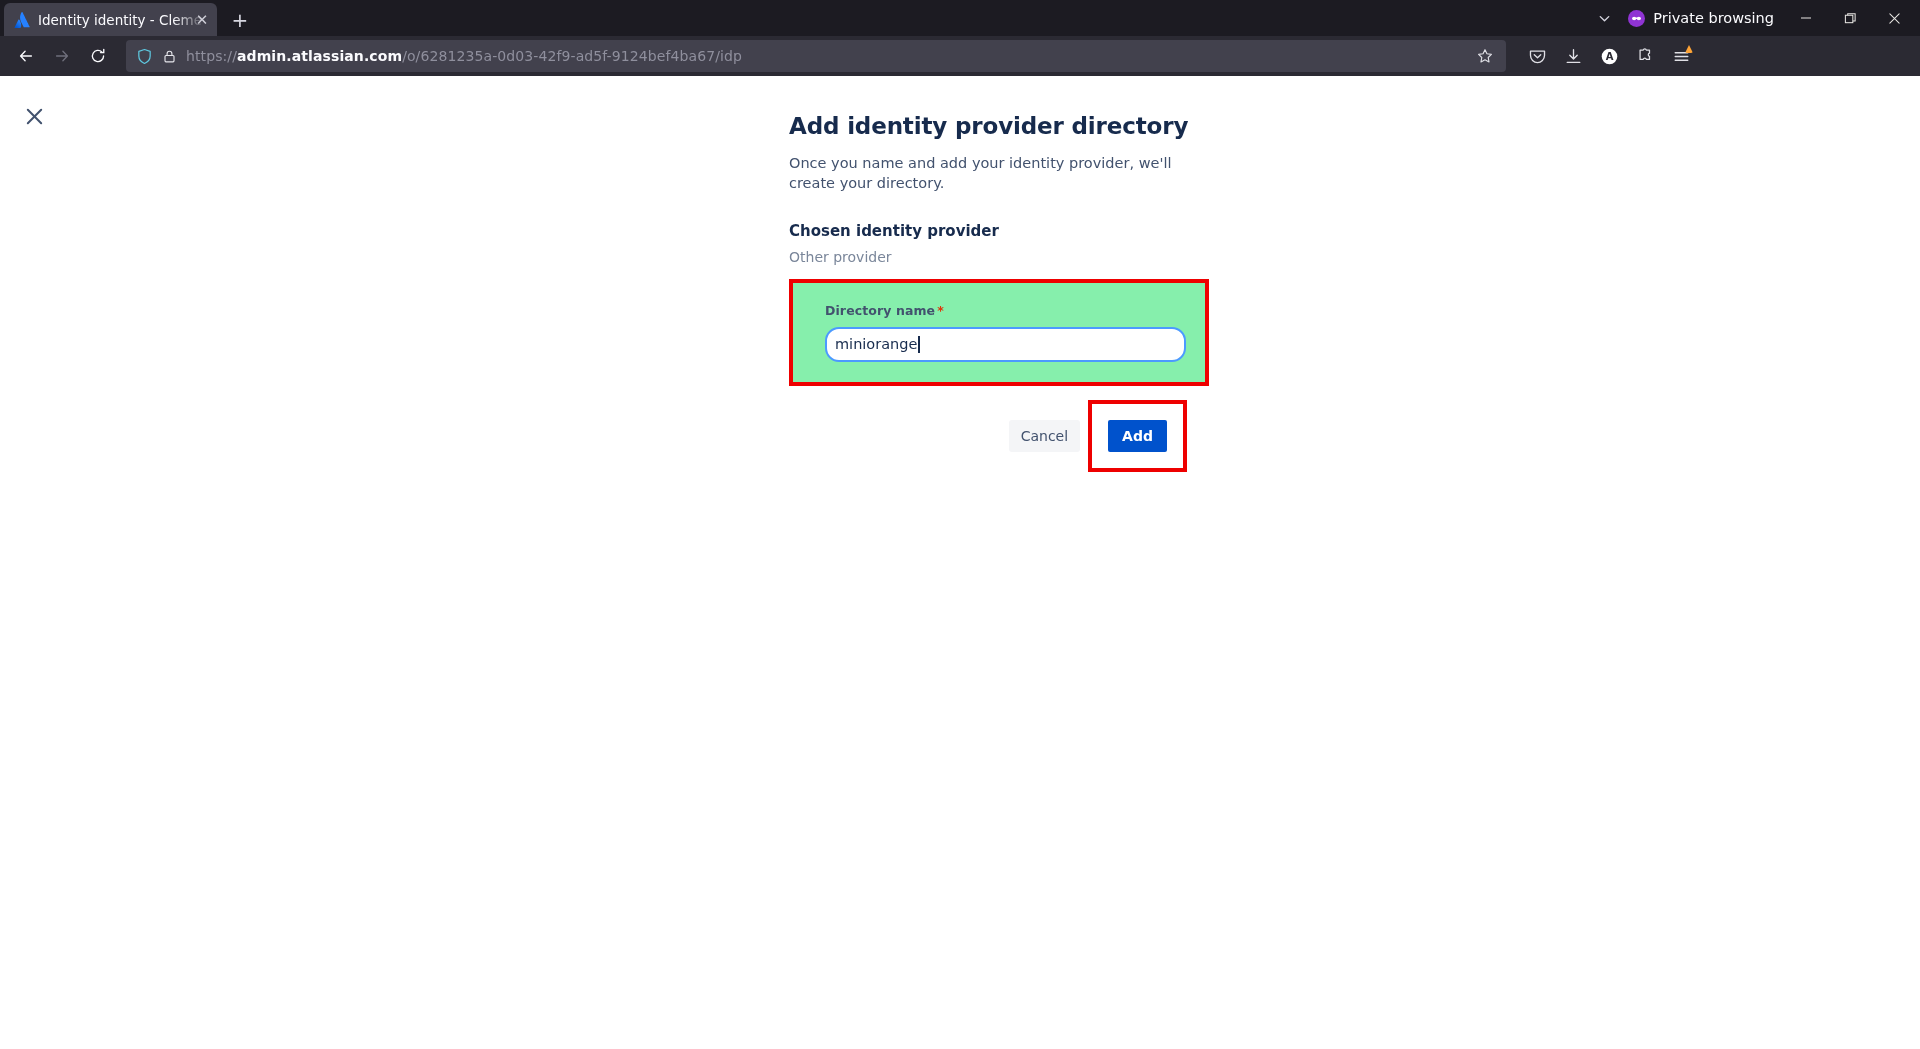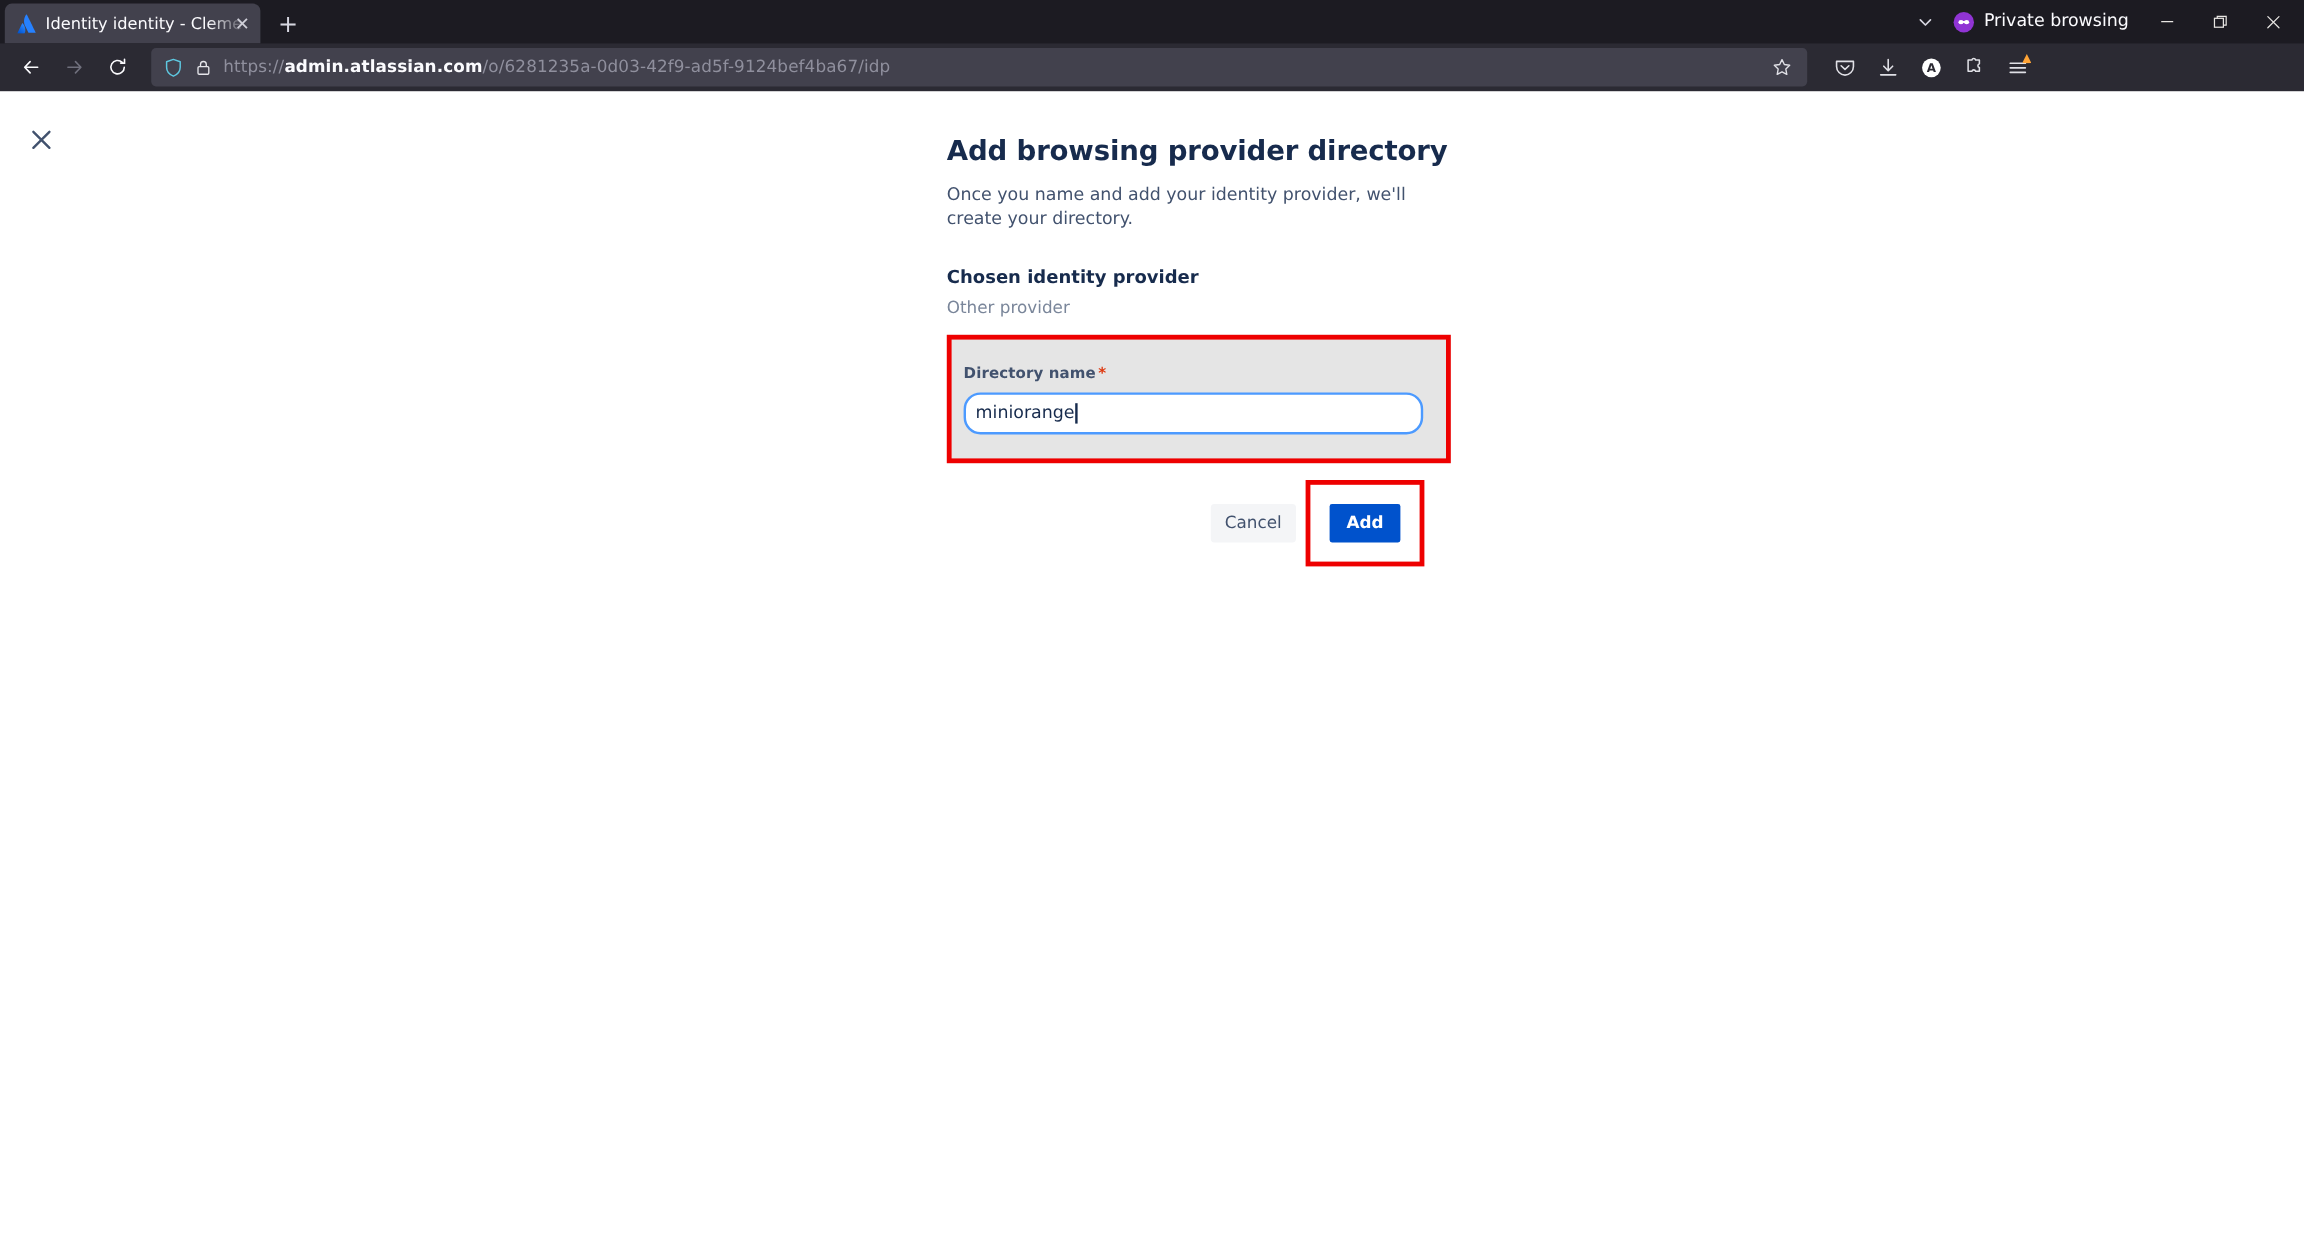--- a/index.html
+++ b/index.html
@@ -282,22 +282,22 @@
   .section-value {
     margin-top: 9px;
     font-size: 14px;
     color: #7a869a;
   }
 
   
   .field-highlight {
     margin-top: 14px;
     border: 4px solid #ee0000;
-    padding: 17px 19px 20px 10px;
-    background: #e5e5e5;
+    padding: 17px 19px 20px 32px;
+    background: #86efac;
   }
 
   .field-label {
     font-size: 12.5px;
     font-weight: 700;
     color: #42526e;
     letter-spacing: 0.1px;
   }
   .field-label .req {
     color: #de350b;
@@ -510,21 +510,21 @@
   <div class="content">
 
     <div class="close-x">
       <svg width="21" height="21" viewBox="0 0 22 22" stroke="currentColor" stroke-width="2.1" stroke-linecap="round">
         <path d="M4 4 L18 18 M18 4 L4 18"></path>
       </svg>
     </div>
 
     <div class="form-wrap">
 
-      <h1 class="page-title">Add browsing provider directory</h1>
+      <h1 class="page-title">Add identity provider directory</h1>
 
       <p class="page-desc">Once you name and add your identity provider, we'll create your directory.</p>
 
       <h2 class="section-title">Chosen identity provider</h2>
       <div class="section-value">Other provider</div>
 
       <div class="field-highlight">
         <label class="field-label"><span>Directory name</span><span class="req">*</span></label>
 
         <div class="text-input">

